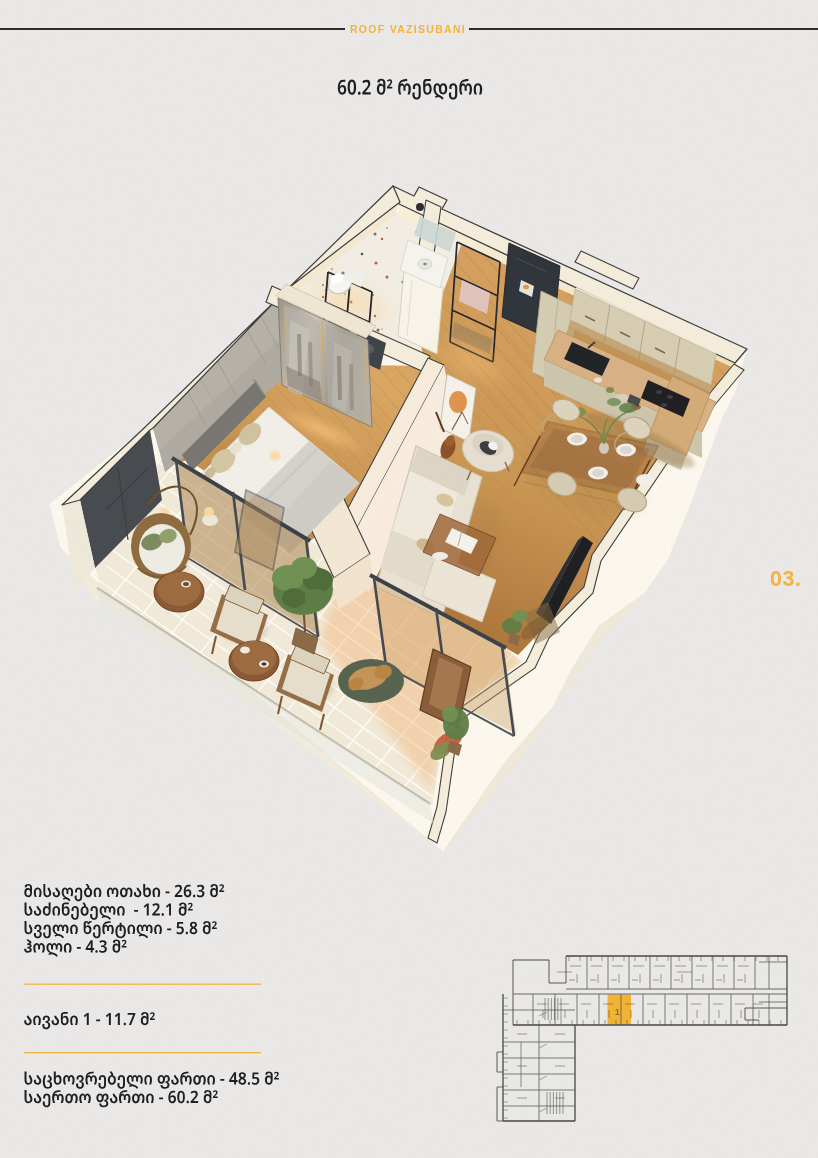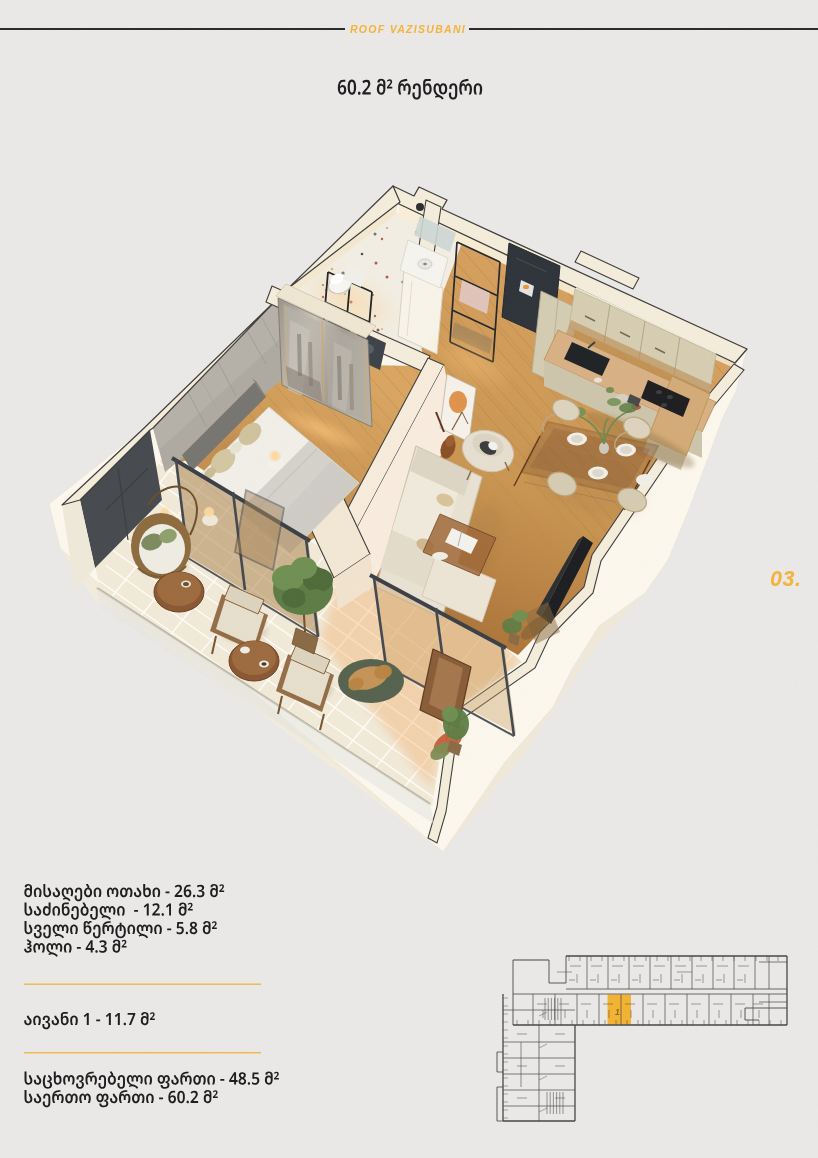--- a/index.html
+++ b/index.html
@@ -1,14 +1,14 @@
 <!DOCTYPE html>
 <html><head><meta charset="utf-8"><title>Roof Vazisubani</title>
 <style>html,body{margin:0;padding:0;background:#eae9e7;font-family:"Liberation Sans",sans-serif;}
-#page{position:relative;width:818px;height:1158px;overflow:hidden;font-style:italic;}</style></head>
+#page{position:relative;width:818px;height:1158px;overflow:hidden;}</style></head>
 <body>
 <div id="page">
 <svg width="818" height="1158" viewBox="0 0 818 1158">
 
 <rect x="0" y="0" width="818" height="1158" fill="#eae9e7"></rect>
 <defs>
 <linearGradient id="woodL" x1="600" y1="300" x2="460" y2="640" gradientUnits="userSpaceOnUse">
 <stop offset="0" stop-color="#d6a05e"></stop>
           <stop offset="0.55" stop-color="#c99551"></stop>
           <stop offset="1" stop-color="#ab7338"></stop>

